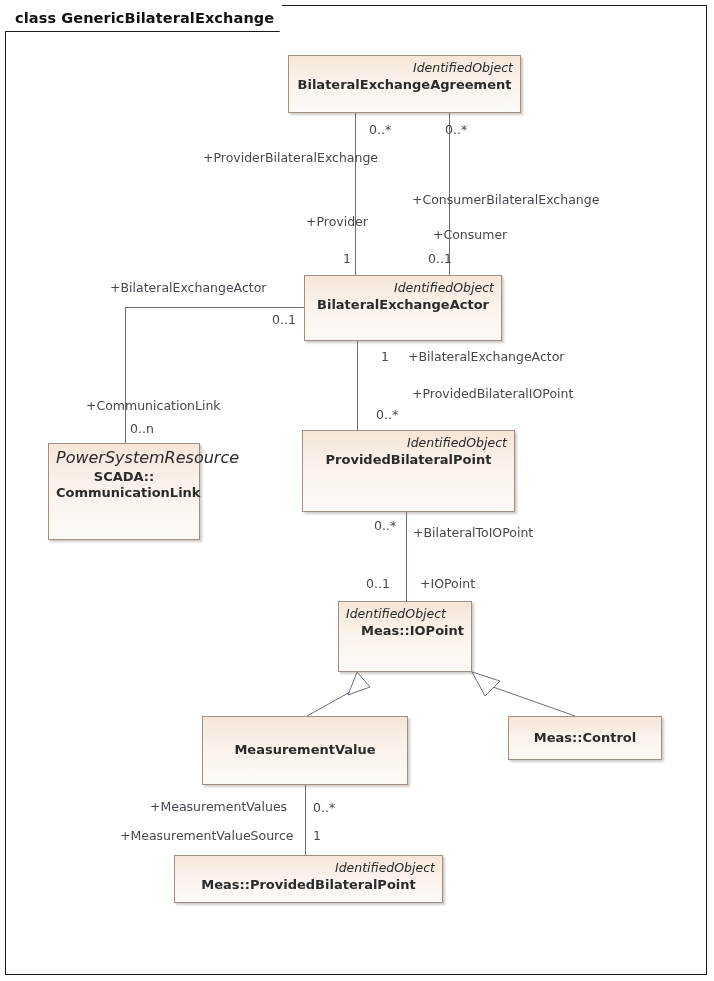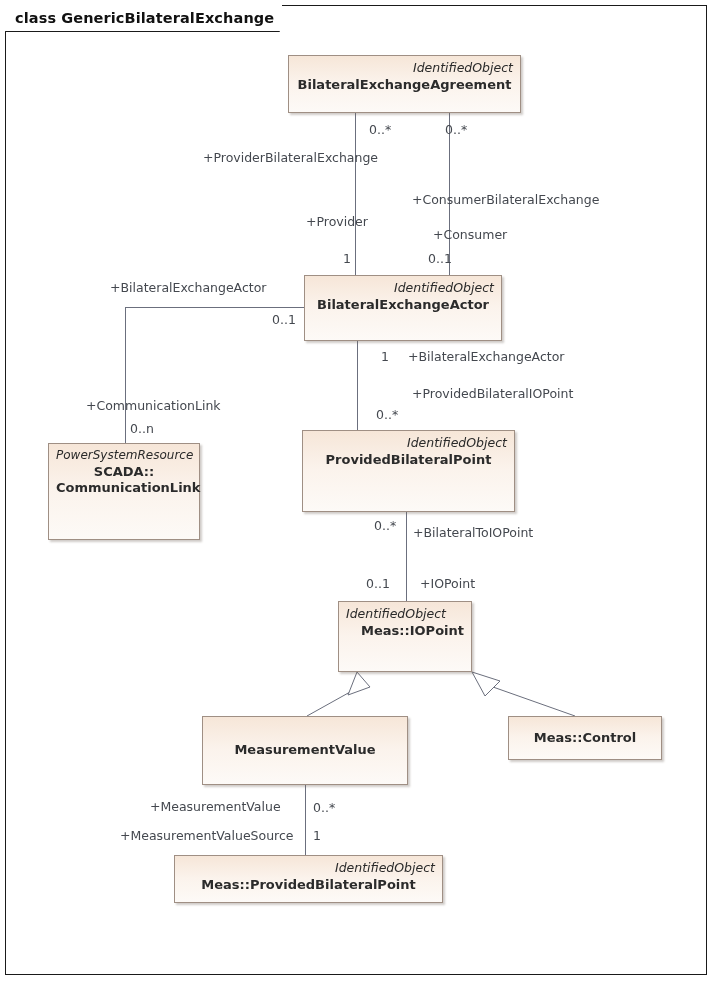--- a/index.html
+++ b/index.html
@@ -150,21 +150,21 @@
     <div class="stereo">IdentifiedObject</div>
     <div class="cname">BilateralExchangeAgreement</div>
   </div>
 
   <div class="cls" style="left:304px; top:275px; width:198px; height:66px;">
     <div class="stereo">IdentifiedObject</div>
     <div class="cname">BilateralExchangeActor</div>
   </div>
 
   <div class="cls" style="left:48px; top:443px; width:152px; height:97px;">
-    <div class="stereo center" style="font-size:12px;">PowerSystemResource</div>
+    <div class="stereo center" style="font-size:16px;">PowerSystemResource</div>
     <div class="cname">SCADA::</div>
     <div class="cname" style="margin-top:-1px;">CommunicationLink</div>
   </div>
 
   <div class="cls" style="left:302px; top:430px; width:213px; height:82px;">
     <div class="stereo">IdentifiedObject</div>
     <div class="cname">ProvidedBilateralPoint</div>
   </div>
 
   <div class="cls" style="left:338px; top:601px; width:134px; height:71px;">
@@ -208,19 +208,19 @@
 
   <div class="lbl" style="left:376px; top:409px;">0..*</div>
   <div class="lbl" style="left:412px; top:388px;">+ProvidedBilateralIOPoint</div>
 
   <div class="lbl" style="left:374px; top:520px;">0..*</div>
   <div class="lbl" style="left:413px; top:527px;">+BilateralToIOPoint</div>
 
   <div class="lbl" style="left:366px; top:578px;">0..1</div>
   <div class="lbl" style="left:420px; top:578px;">+IOPoint</div>
 
-  <div class="lbl r" style="left:150px; top:801px;">+MeasurementValue</div>
+  <div class="lbl r" style="left:150px; top:801px;">+MeasurementValues</div>
   <div class="lbl" style="left:313px; top:802px;">0..*</div>
 
   <div class="lbl" style="left:120px; top:830px;">+MeasurementValueSource</div>
   <div class="lbl" style="left:313px; top:830px;">1</div>
 
 </div>
 
 </body></html>

